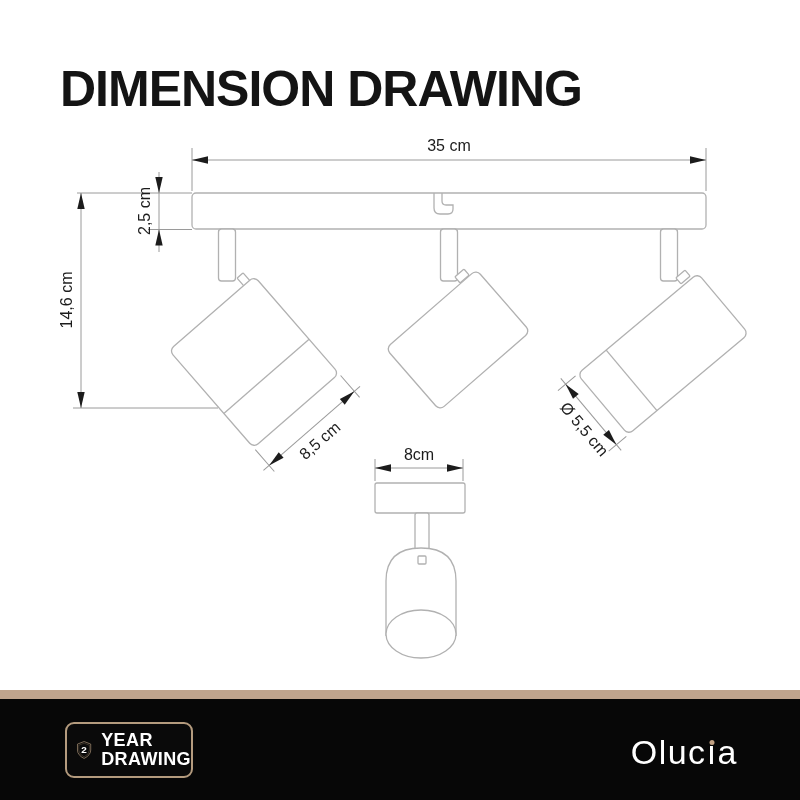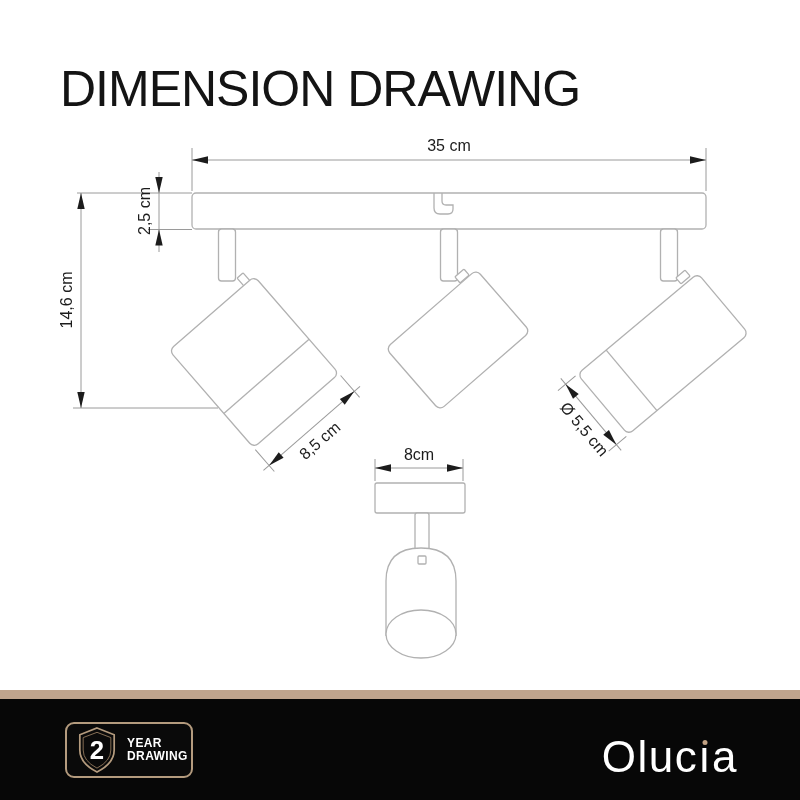--- a/index.html
+++ b/index.html
@@ -2,44 +2,44 @@
 <html><head>
 <meta charset="utf-8">
 <style>
   html,body{margin:0;padding:0;}
   body{
     width:800px;height:800px;position:relative;background:#ffffff;
     font-family:"Liberation Sans", sans-serif;overflow:hidden;
   }
   .page-title{
     position:absolute;left:60px;top:60px;width:700px;
-    font-size:50px;font-weight:400;letter-spacing:-1px;color:#141414;
+    font-size:50px;font-weight:700;letter-spacing:-1px;color:#141414;
     font-family:"Liberation Sans", sans-serif;
   }
   .drawing-svg{position:absolute;left:0;top:0;}
   .dwg{stroke:#b1b1b1;stroke-width:1.3;fill:none;}
   .dwg-fill{stroke:#b1b1b1;stroke-width:1.3;fill:#ffffff;}
   .dimline{stroke:#9a9a9a;stroke-width:1;fill:none;}
   .arrow{fill:#1c1c1c;stroke:none;}
   .dimtext{
     font-family:"Liberation Sans", sans-serif;font-size:16px;fill:#1c1c1c;
   }
   
   .footer{position:absolute;left:0;top:690px;width:800px;height:110px;}
   .footer-strip{position:absolute;left:0;top:0;width:800px;height:9px;background:#bfa48d;}
   .footer-main{position:absolute;left:0;top:9px;width:800px;height:101px;background:#070707;}
   .badge{
     position:absolute;left:65px;top:23px;width:128px;height:56px;
     border:2px solid #b49b7e;border-radius:9px;background:#0a0a0a;
     box-sizing:border-box;display:flex;align-items:center;gap:9px;padding-left:9px;
   }
-  .badge-text{color:#ffffff;font-size:12px;font-weight:700;letter-spacing:.4px;line-height:1.07;}
+  .badge-text{color:#ffffff;font-size:18px;font-weight:700;letter-spacing:.4px;line-height:1.07;}
   .brand{
     position:absolute;right:62px;top:36px;color:#ffffff;
-    font-size:44px;letter-spacing:1.5px;line-height:1;font-weight:400;
+    font-size:34px;letter-spacing:1.5px;line-height:1;font-weight:400;
   }
   .brand-i{position:relative;display:inline-block;}
   .brand-i .idot{
     position:absolute;left:50%;transform:translateX(-50%);top:5px;
     width:5px;height:5px;border-radius:50%;background:#c2a284;
   }
 </style>
 </head>
 <body>
 

